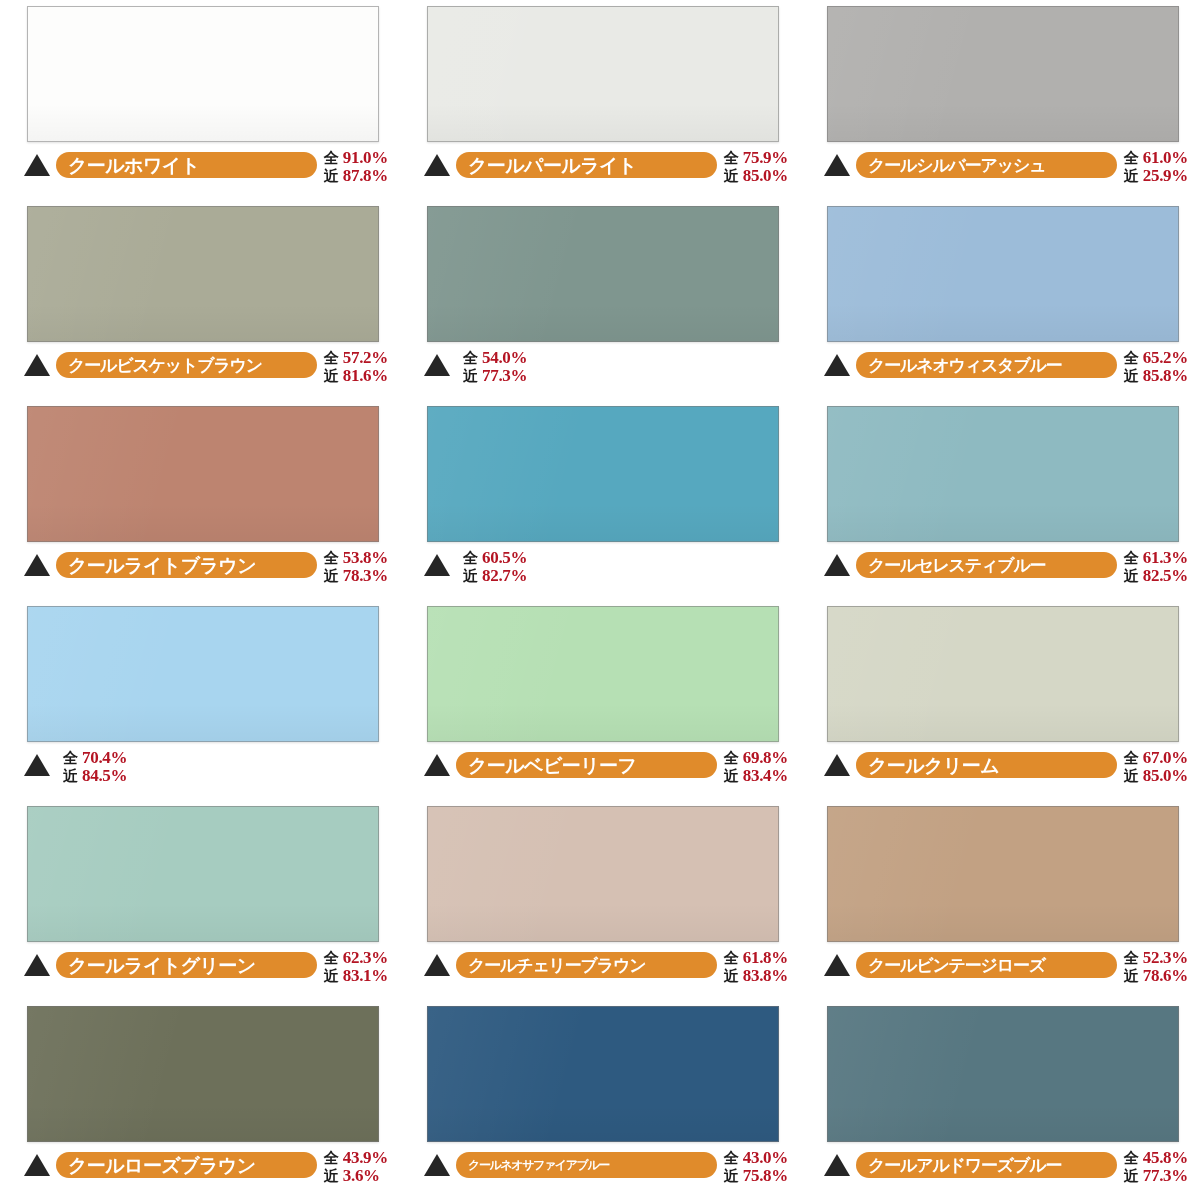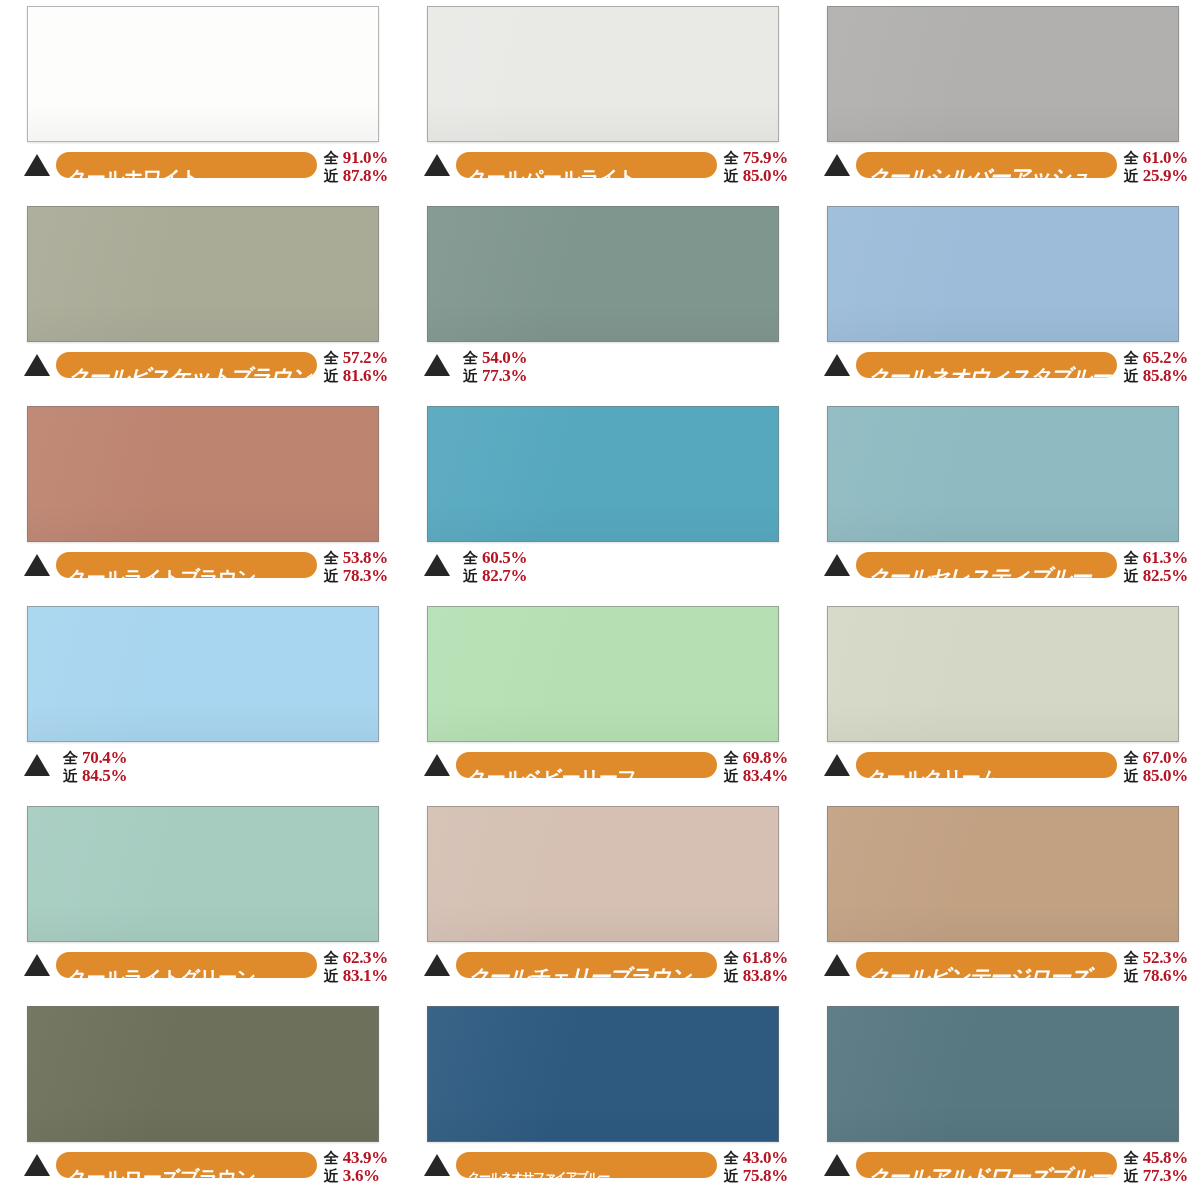--- a/index.html
+++ b/index.html
@@ -71,30 +71,30 @@
     flex: none;
   }
   .pill {
     flex: 1 1 auto;
     background: #e08b2b;
     color: #ffffff;
     border-radius: 13px;
     height: 26px;
     line-height: 26px;
     margin-top: 4px;
-    padding: 12px 10px 0 12px;
+    padding: 0 10px 0 12px;
     font-size: 19px;
     font-weight: 700;
     letter-spacing: -0.6px;
     white-space: nowrap;
     overflow: hidden;
     text-overflow: clip;
     box-sizing: border-box;
   }
-  .pill.tight { font-size: 21px; letter-spacing: -1.2px; font-style: italic; }
+  .pill.tight { font-size: 17px; letter-spacing: -1.2px; }
   .pill.tighter { font-size: 12px; letter-spacing: -1.4px; }
   .stats {
     flex: none;
     margin-left: 7px;
     margin-top: 1px;
     display: flex;
     flex-direction: column;
     gap: 0px;
   }
   .stat {

